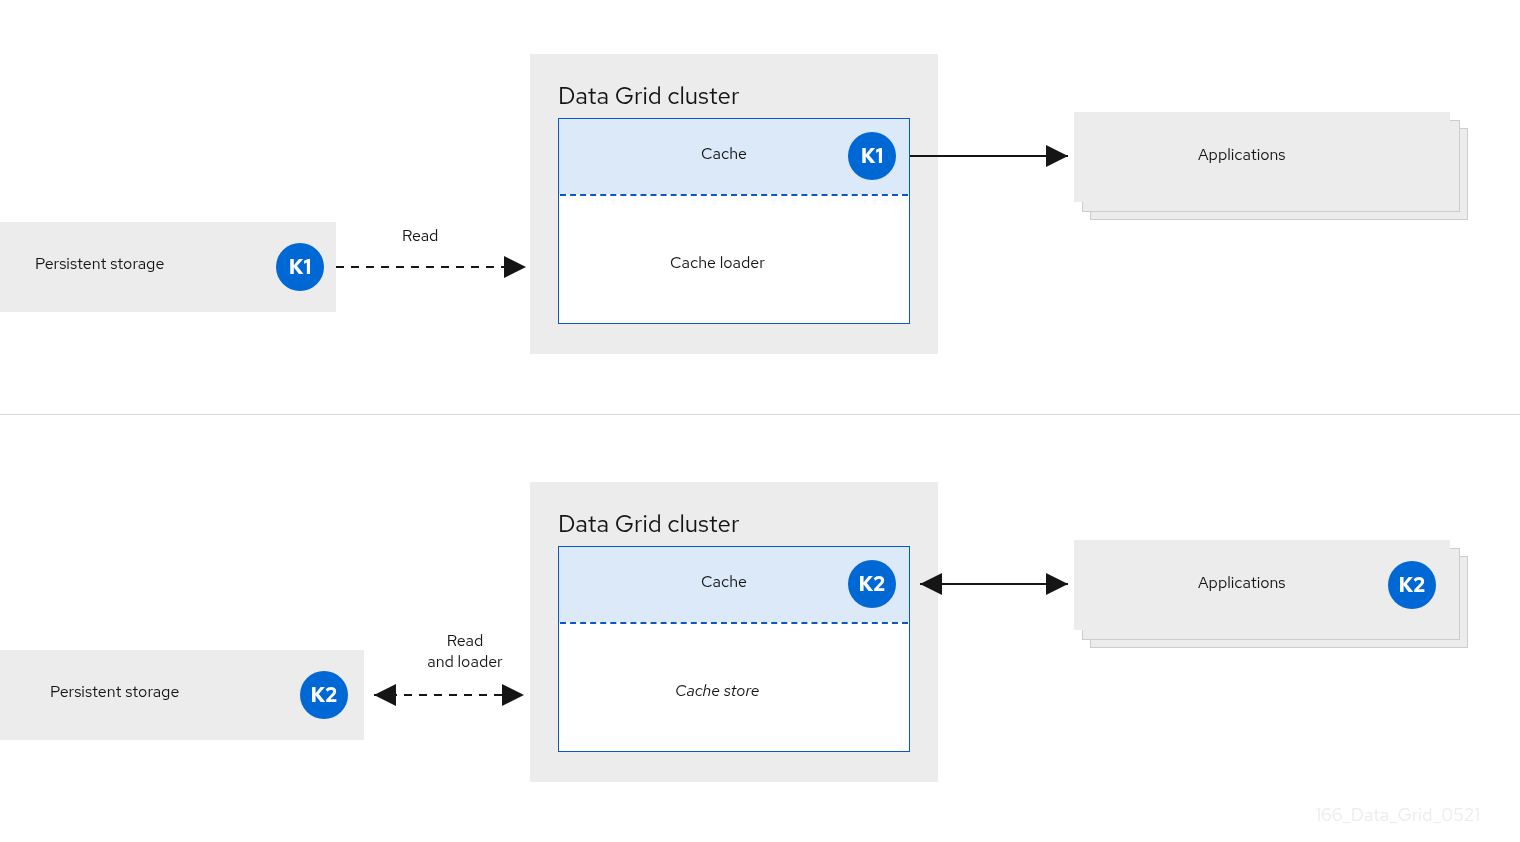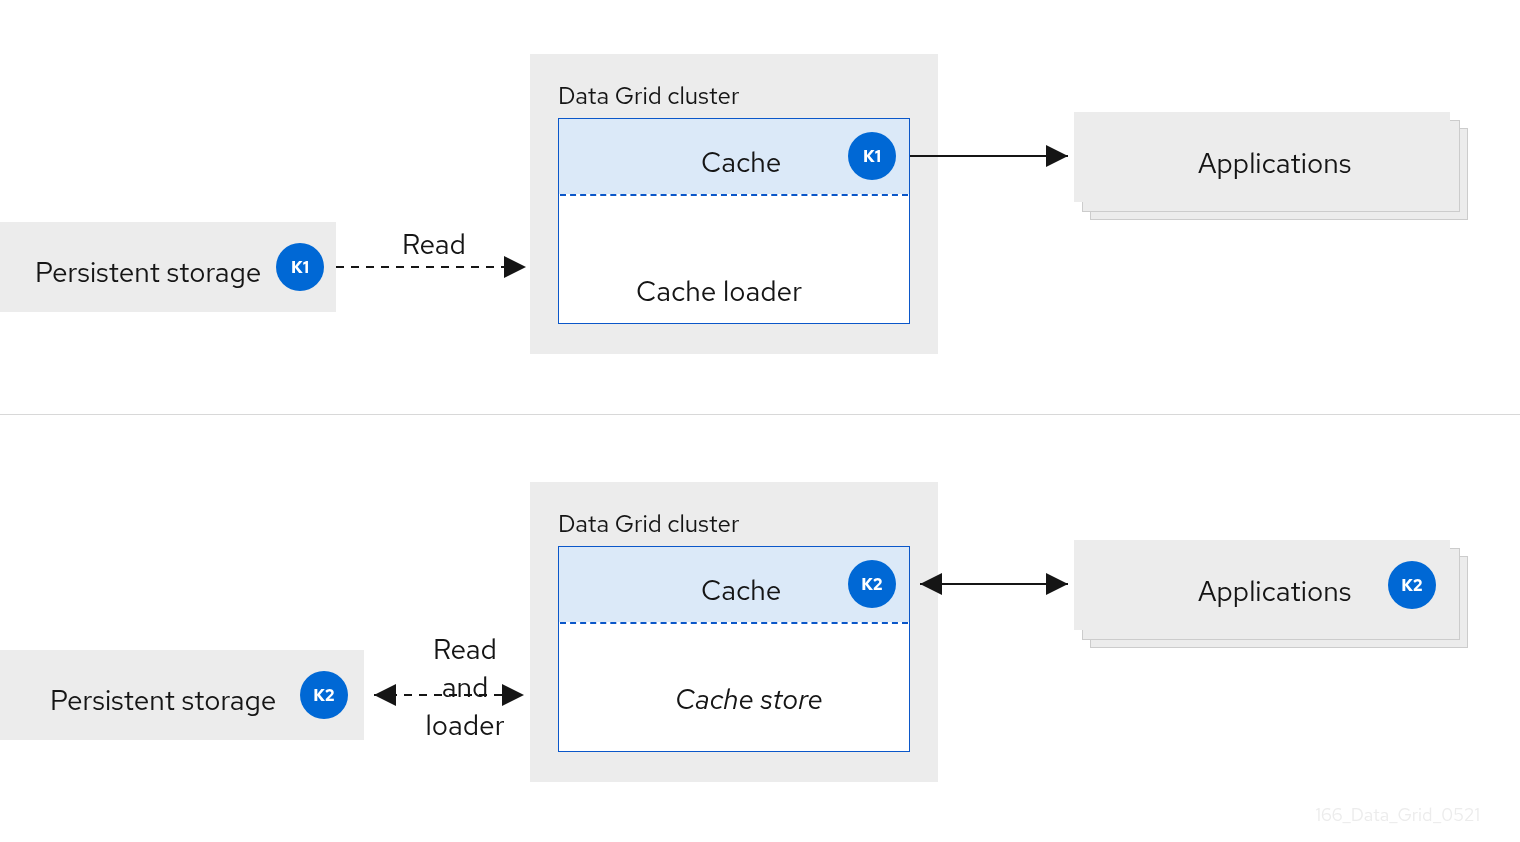--- a/index.html
+++ b/index.html
@@ -30,35 +30,35 @@
     background: #ffffff;
   }
   .blue-border {
     border: 1.5px solid #0b57c9;
   }
   .blue-dashed-top {
     border-top: 2px dashed #0b57c9;
   }
   .label {
     position: absolute;
-    font-size: 28px;
+    font-size: 16px;
     color: #151515;
   }
   .label-bold {
     font-weight: 400;
   }
   .key-circle {
     position: absolute;
     width: 48px;
     height: 48px;
     border-radius: 50%;
     background: #0068d5;
     color: #ffffff;
     font-weight: 700;
-    font-size: 16px;
+    font-size: 20px;
     display: flex;
     align-items: center;
     justify-content: center;
   }
   .stack-shadow {
     position: absolute;
     background: #ececec;
     border: 1px solid #cccccc;
   }
   .divider {
@@ -99,21 +99,21 @@
 
   <div class="box grey-fill" style="left:530px; top:54px; width:408px; height:300px;"></div>
   <div class="label label-bold" style="left:558px; top:80px; font-size:24px;">Data Grid cluster</div>
 
   <div class="box blue-fill blue-border" style="left:558px; top:118px; width:352px; height:76px; border-bottom:none;"></div>
   <div class="label" style="left:701px; top:143px;">Cache</div>
   <div class="key-circle" style="left:848px; top:132px;">K1</div>
 
   <div class="box white-fill blue-border" style="left:558px; top:194px; width:352px; height:130px; border-top:none;"></div>
   <div class="box blue-dashed-top" style="left:560px; top:194px; width:348px; height:0;"></div>
-  <div class="label" style="left:636px; top:252px;margin-top:20px;">Cache loader</div>
+  <div class="label" style="left:670px; top:252px;">Cache loader</div>
 
   <svg class="connector" style="left:910px; top:146px;" width="170" height="30">
     <defs>
       <marker id="arrR2" markerWidth="12" markerHeight="12" refX="10" refY="5" orient="auto">
         <path d="M0,0 L10,5 L0,10 Z" fill="#151515"></path>
       </marker>
     </defs>
     <line x1="0" y1="10" x2="158" y2="10" stroke="#151515" stroke-width="2.2" marker-end="url(#arrR2)"></line>
   </svg>
 

